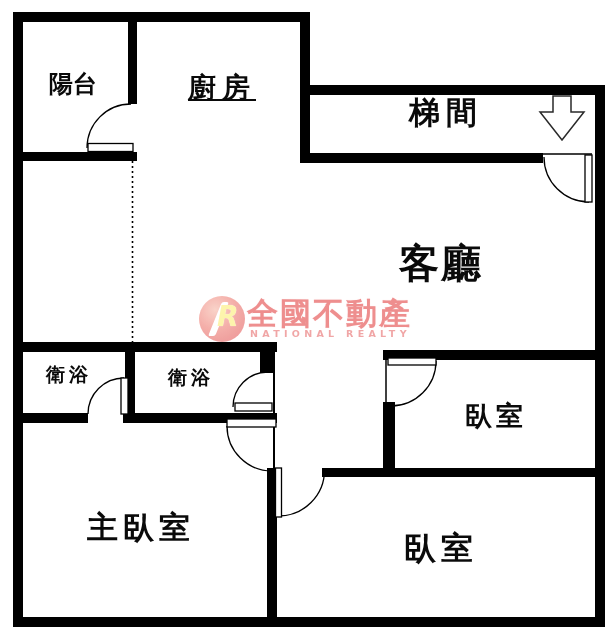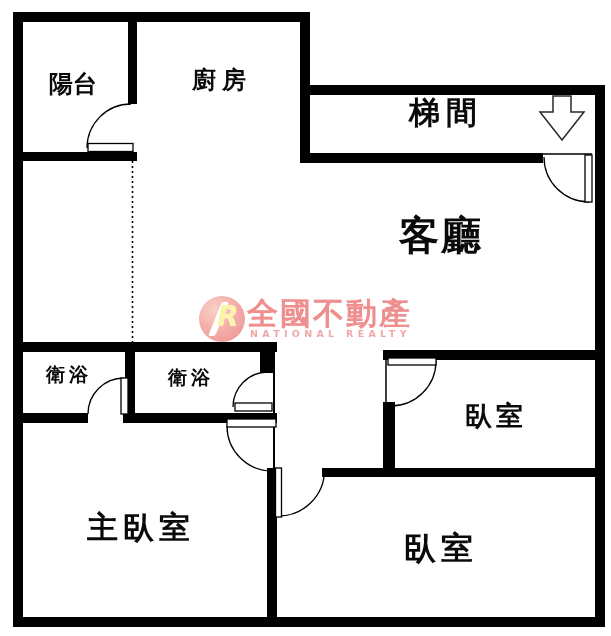--- a/index.html
+++ b/index.html
@@ -7,24 +7,24 @@
     position:relative;width:611px;height:636px;background:#ffffff;overflow:hidden;
     font-family:"DejaVu Sans","Liberation Sans",sans-serif;
     padding-left:8px;
   }
   #plan-svg{position:absolute;left:0;top:0;}
   .room-label{
     position:absolute;transform:translate(-50%,-50%);
     font-weight:bold;color:#0a0a0a;white-space:nowrap;line-height:1;
   }
   .lbl-balcony      {left:73px;  top:84px;  font-size:24px;}
-  .lbl-kitchen      {left:222px; top:80px;  font-size:24px; letter-spacing:6px;}
+  .lbl-kitchen      {left:222px; top:88px;  font-size:28px; letter-spacing:6px;text-decoration:underline;}
   .lbl-stairwell    {left:446px; top:112px; font-size:31px; letter-spacing:6px;}
   .lbl-balcony-ext  {left:77px;  top:247px; font-size:19px; letter-spacing:2px;}
-  .lbl-living       {left:441px; top:235px; font-size:40px; letter-spacing:2px;}
+  .lbl-living       {left:441px; top:263px; font-size:40px; letter-spacing:2px;}
   .lbl-bath1        {left:69px;  top:374px; font-size:19px; letter-spacing:4px;}
   .lbl-bath2        {left:191px; top:377px; font-size:19px; letter-spacing:4px;}
   .lbl-bed-mid      {left:496px; top:415px; font-size:27px; letter-spacing:4px;}
   .lbl-master       {left:141px; top:527px; font-size:31px; letter-spacing:5px;text-align:right;}
   .lbl-bed-bottom   {left:441px; top:548px; font-size:32px; letter-spacing:5px;}
 
   
   #watermark{position:absolute;left:0;top:0;width:611px;height:636px;opacity:.88;pointer-events:none;}
   .wm-circle{
     position:absolute;left:199px;top:296px;width:46px;height:46px;border-radius:50%;

